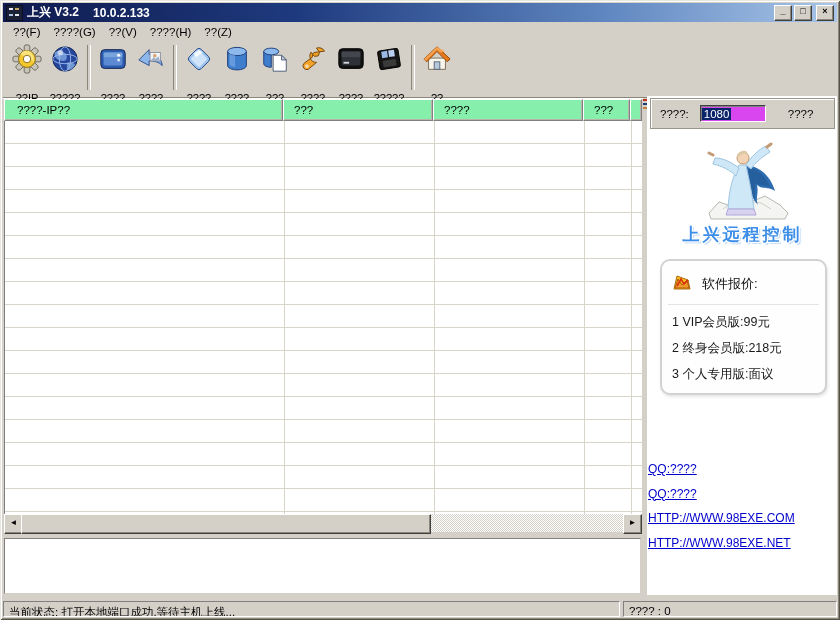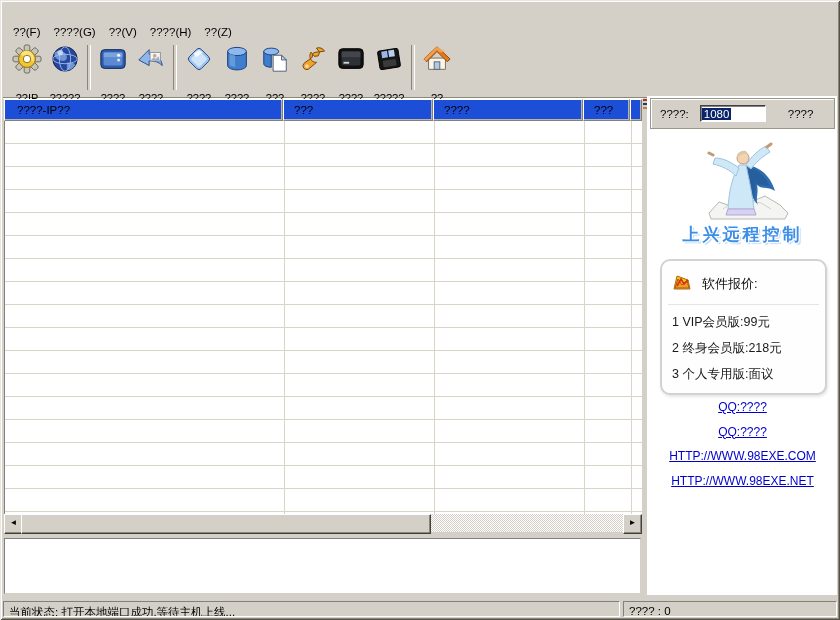--- a/index.html
+++ b/index.html
@@ -31,21 +31,21 @@
   
   .toolbar{position:absolute;top:41px;left:3px;right:3px;height:53px;display:flex;
     align-items:flex-start;padding:3px 0 0 5px;
     border-bottom:1px solid #8a8778;box-shadow:0 1px 0 #fff;}
   .tool{width:38px;display:flex;flex-direction:column;align-items:center;cursor:default;}
   .tool svg{width:30px;height:30px;}
   .tool .tlabel{font-size:11px;color:#000;margin-top:14px;white-space:nowrap;}
   .tsep{width:2px;height:45px;margin:1px 3px 0 3px;border-left:1px solid #8a8778;border-right:1px solid #fff;}
   
   .table-header{position:absolute;left:4px;top:99px;width:638px;height:22px;display:flex;background:#d4d0c8;}
-  .th{height:22px;box-sizing:border-box;background:#1d4ed8;border:1px solid;
+  .th{height:22px;box-sizing:border-box;background:#86efac;border:1px solid;
     border-color:#fff #808080 #808080 #fff;box-shadow:inset -1px -1px 0 #b8b4aa;
     font-size:11.5px;color:#000;padding:4px 0 12px 10px;white-space:nowrap;overflow:hidden;cursor:default;}
   .table-body{position:absolute;left:4px;top:121px;width:638px;height:393px;background:#fff;
     background-image:repeating-linear-gradient(180deg,transparent 0px,transparent 22px,#d8d4c7 22px,#d8d4c7 23px);
     border-left:1px solid #808080;box-sizing:border-box;}
   .vline{position:absolute;top:0;bottom:0;width:1px;background:#d8d4c7;}
   
   .hscroll{position:absolute;left:4px;top:514px;width:638px;height:18px;
     background:repeating-conic-gradient(#ffffff 0% 25%,#d4d0c8 0% 50%) 0 0/2px 2px;display:flex;}
   .sbtn{width:17px;height:18px;background:#d4d0c8;border:1px solid;border-color:#fff #404040 #404040 #fff;
@@ -60,47 +60,62 @@
   .rpanel{position:absolute;left:647px;top:96px;width:190px;height:499px;background:#fff;
     border-left:1px solid #fff;box-sizing:border-box;overflow:hidden;}
   .grip{position:absolute;left:643px;top:98px;width:4px;height:13px;background:#d4d0c8;}
   .grip i{position:absolute;left:0;width:4px;height:2px;}
   .grip i:nth-child(1){top:1px;background:#c03020;}
   .grip i:nth-child(2){top:5px;background:#203a78;}
   .grip i:nth-child(3){top:9px;background:#c08040;}
   .port-bar{margin:2px;height:31px;background:#d4d0c8;border:1px solid #9a968a;
     box-shadow:inset 1px 1px 0 #fff;display:flex;align-items:center;box-sizing:border-box;}
   .port-label{font-size:11.5px;color:#000;margin-left:9px;}
-  .port-input{width:66px;height:17px;background:#ffffff;margin-left:11px;
+  .port-input{width:66px;height:17px;background:#d946ef;margin-left:11px;
     border:1px solid;border-color:#404040 #fff #fff #404040;box-shadow:inset 1px 1px 0 #808080;
     font-size:11.5px;line-height:16px;padding-left:1px;box-sizing:border-box;cursor:text;}
   .port-input .sel{background:#0a246a;color:#fff;padding:0 2px;}
   .port-action{font-size:11.5px;color:#000;margin-left:22px;cursor:default;}
   .mascot-wrap{text-align:center;margin-top:6px;}
   .brand{color:#3d8ee8;font-weight:bold;font-size:17px;letter-spacing:3px;text-align:center;
     text-shadow:1px 1px 0 #fff,-1px -1px 0 #fff,1px -1px 0 #fff,-1px 1px 0 #fff, 2px 2px 1px #b8d4f0;margin-top:-2px;}
   .pricebox{margin:13px 10px 0 12px;border:2px solid #d2d2d2;border-radius:10px;background:#fefefe;
     box-shadow:1px 2px 3px rgba(0,0,0,0.10);padding:10px 0 6px 0;}
   .price-head{display:flex;align-items:center;gap:9px;padding-left:9px;font-size:13px;color:#111;}
   .price-div{height:1px;background:#e4e4e4;margin:8px 6px 4px 6px;}
   .price-item{font-size:12.5px;color:#1a1a1a;padding-left:10px;line-height:26px;white-space:nowrap;}
-  .linkblock{text-align:center;}
+  .linkblock{margin-top:62px;}
   .linkblock a{display:block;color:#0000cc;text-decoration:underline;font-size:12px;line-height:24.5px;cursor:pointer;}
   
   .statusbar{position:absolute;left:3px;right:3px;bottom:3px;height:16px;display:flex;gap:3px;}
   .scell{border:1px solid;border-color:#808080 #fff #fff #808080;font-size:11.5px;color:#000;
     padding:3px 0 0 5px;box-sizing:border-box;white-space:nowrap;overflow:hidden;}
   .scell.left{width:617px;flex:0 0 auto;}
   .scell.right{flex:1;}
 </style>
 </head>
 <body>
 
 <div class="window">
 
+  <div class="titlebar">
+    <div class="app-icon">
+        <i></i>
+        <i></i>
+        <i></i>
+        <i></i>
+      </div>
+    <span class="title-text">上兴 V3.2</span>
+    <span class="title-version">10.0.2.133</span>
+    <div class="win-buttons">
+      <div class="wbtn">_</div>
+      <div class="wbtn">□</div>
+      <div class="wbtn close">×</div>
+    </div>
+  </div>
 
   <div class="menubar">
     <span class="menu-item">??(F)</span>
     <span class="menu-item">????(G)</span>
     <span class="menu-item">??(V)</span>
     <span class="menu-item">????(H)</span>
     <span class="menu-item">??(Z)</span>
   </div>
 
   <div class="toolbar">

